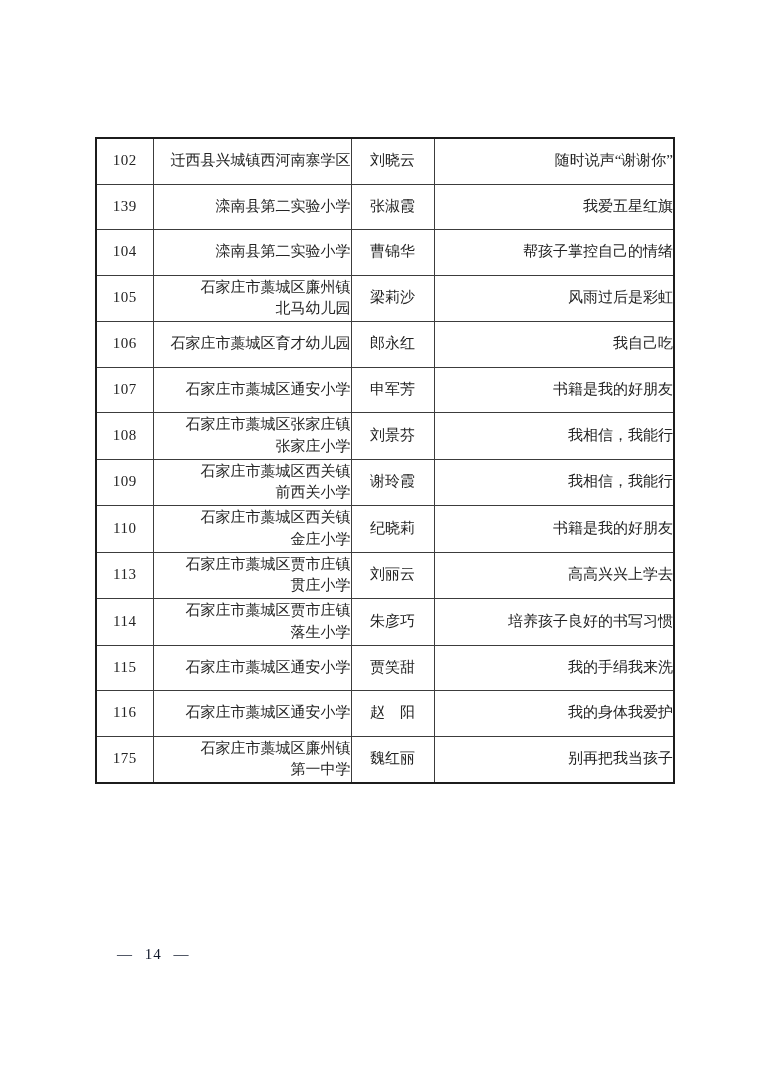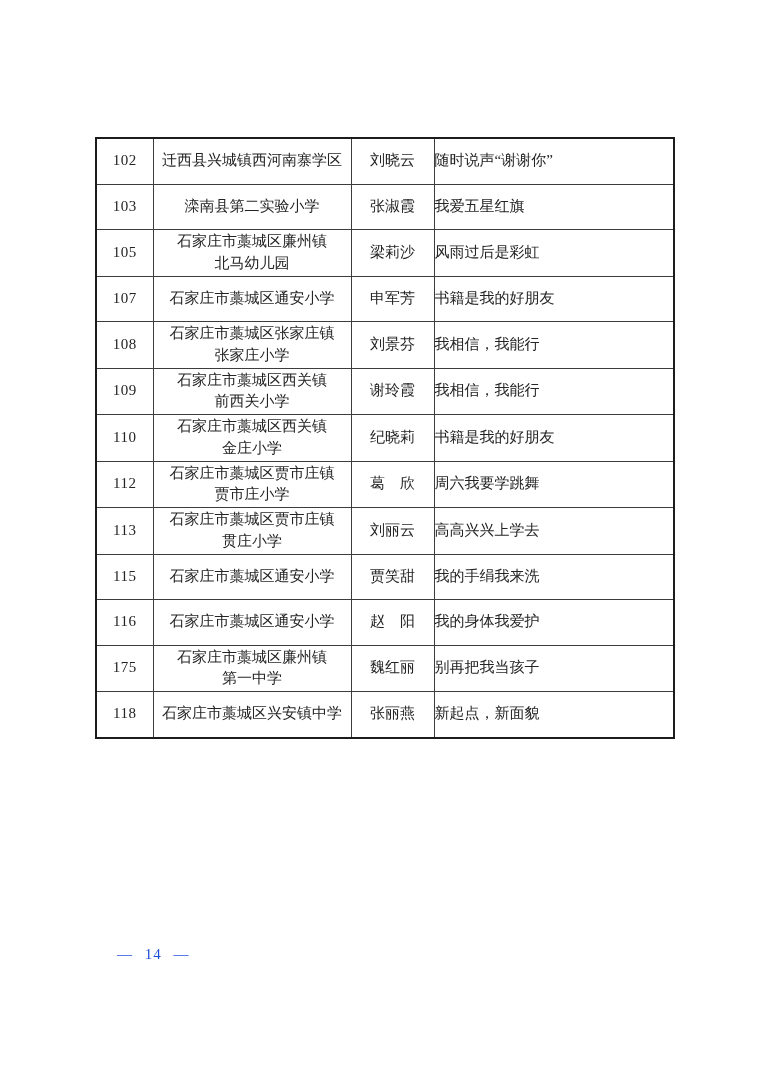--- a/index.html
+++ b/index.html
@@ -33,40 +33,40 @@
     height: 42.5px;
     padding: 1px 0;
     vertical-align: middle;
     color: #242424;
   }
   td.c-no {
     text-align: center;
     letter-spacing: 0.5px;
   }
   td.c-school {
-    text-align: center;
+    text-align: right;
     padding-left: 12px;
     padding-right: 6px;
     white-space: pre-line;
   }
   td.c-name {
     text-align: center;
     margin-left: 18px;
   }
   td.c-motto {
-    text-align: left;
+    text-align: right;
     padding-left: 11px;
     padding-right: 6px;
   }
   .footer-pagenum {
     position: absolute;
     left: 117px;
     top: 946px;
     font-size: 15px;
-    color: #1d4ed8;
+    color: #0f172a;
     word-spacing: 7px;
     letter-spacing: 1px;
   }
 </style>
 </head>
 <body>
 
 <div class="page">
 
   <table class="doc-table">
@@ -78,35 +78,47 @@
     </colgroup>
     <tbody>
   <tr>
     <td class="c-no">102</td>
     <td class="c-school">迁西县兴城镇西河南寨学区</td>
     <td class="c-name">刘晓云</td>
     <td class="c-motto">随时说声“谢谢你”</td>
   </tr>
 
   <tr>
-    <td class="c-no">103</td>
+    <td class="c-no">139</td>
     <td class="c-school">滦南县第二实验小学</td>
     <td class="c-name">张淑霞</td>
     <td class="c-motto">我爱五星红旗</td>
   </tr>
 
+  <tr>
+    <td class="c-no">104</td>
+    <td class="c-school">滦南县第二实验小学</td>
+    <td class="c-name">曹锦华</td>
+    <td class="c-motto">帮孩子掌控自己的情绪</td>
+  </tr>
 
   <tr>
     <td class="c-no">105</td>
     <td class="c-school">石家庄市藁城区廉州镇
 北马幼儿园</td>
     <td class="c-name">梁莉沙</td>
     <td class="c-motto">风雨过后是彩虹</td>
   </tr>
 
+  <tr>
+    <td class="c-no">106</td>
+    <td class="c-school">石家庄市藁城区育才幼儿园</td>
+    <td class="c-name">郎永红</td>
+    <td class="c-motto">我自己吃</td>
+  </tr>
 
   <tr>
     <td class="c-no">107</td>
     <td class="c-school">石家庄市藁城区通安小学</td>
     <td class="c-name">申军芳</td>
     <td class="c-motto">书籍是我的好朋友</td>
   </tr>
 
   <tr>
     <td class="c-no">108</td>
@@ -126,36 +138,36 @@
 
   <tr>
     <td class="c-no">110</td>
     <td class="c-school">石家庄市藁城区西关镇
 金庄小学</td>
     <td class="c-name">纪晓莉</td>
     <td class="c-motto">书籍是我的好朋友</td>
   </tr>
 
 
-  <tr>
-    <td class="c-no">112</td>
-    <td class="c-school">石家庄市藁城区贾市庄镇
-贾市庄小学</td>
-    <td class="c-name">葛　欣</td>
-    <td class="c-motto">周六我要学跳舞</td>
-  </tr>
 
   <tr>
     <td class="c-no">113</td>
     <td class="c-school">石家庄市藁城区贾市庄镇
 贯庄小学</td>
     <td class="c-name">刘丽云</td>
     <td class="c-motto">高高兴兴上学去</td>
   </tr>
 
+  <tr>
+    <td class="c-no">114</td>
+    <td class="c-school">石家庄市藁城区贾市庄镇
+落生小学</td>
+    <td class="c-name">朱彦巧</td>
+    <td class="c-motto">培养孩子良好的书写习惯</td>
+  </tr>
 
   <tr>
     <td class="c-no">115</td>
     <td class="c-school">石家庄市藁城区通安小学</td>
     <td class="c-name">贾笑甜</td>
     <td class="c-motto">我的手绢我来洗</td>
   </tr>
 
   <tr>
     <td class="c-no">116</td>
@@ -165,25 +177,19 @@
   </tr>
 
   <tr>
     <td class="c-no">175</td>
     <td class="c-school">石家庄市藁城区廉州镇
 第一中学</td>
     <td class="c-name">魏红丽</td>
     <td class="c-motto">别再把我当孩子</td>
   </tr>
 
-  <tr>
-    <td class="c-no">118</td>
-    <td class="c-school">石家庄市藁城区兴安镇中学</td>
-    <td class="c-name">张丽燕</td>
-    <td class="c-motto">新起点，新面貌</td>
-  </tr>
 
 </tbody>
   </table>
 
   <div class="footer-pagenum">— 14 —</div>
 
 </div>
 
 </body></html>

